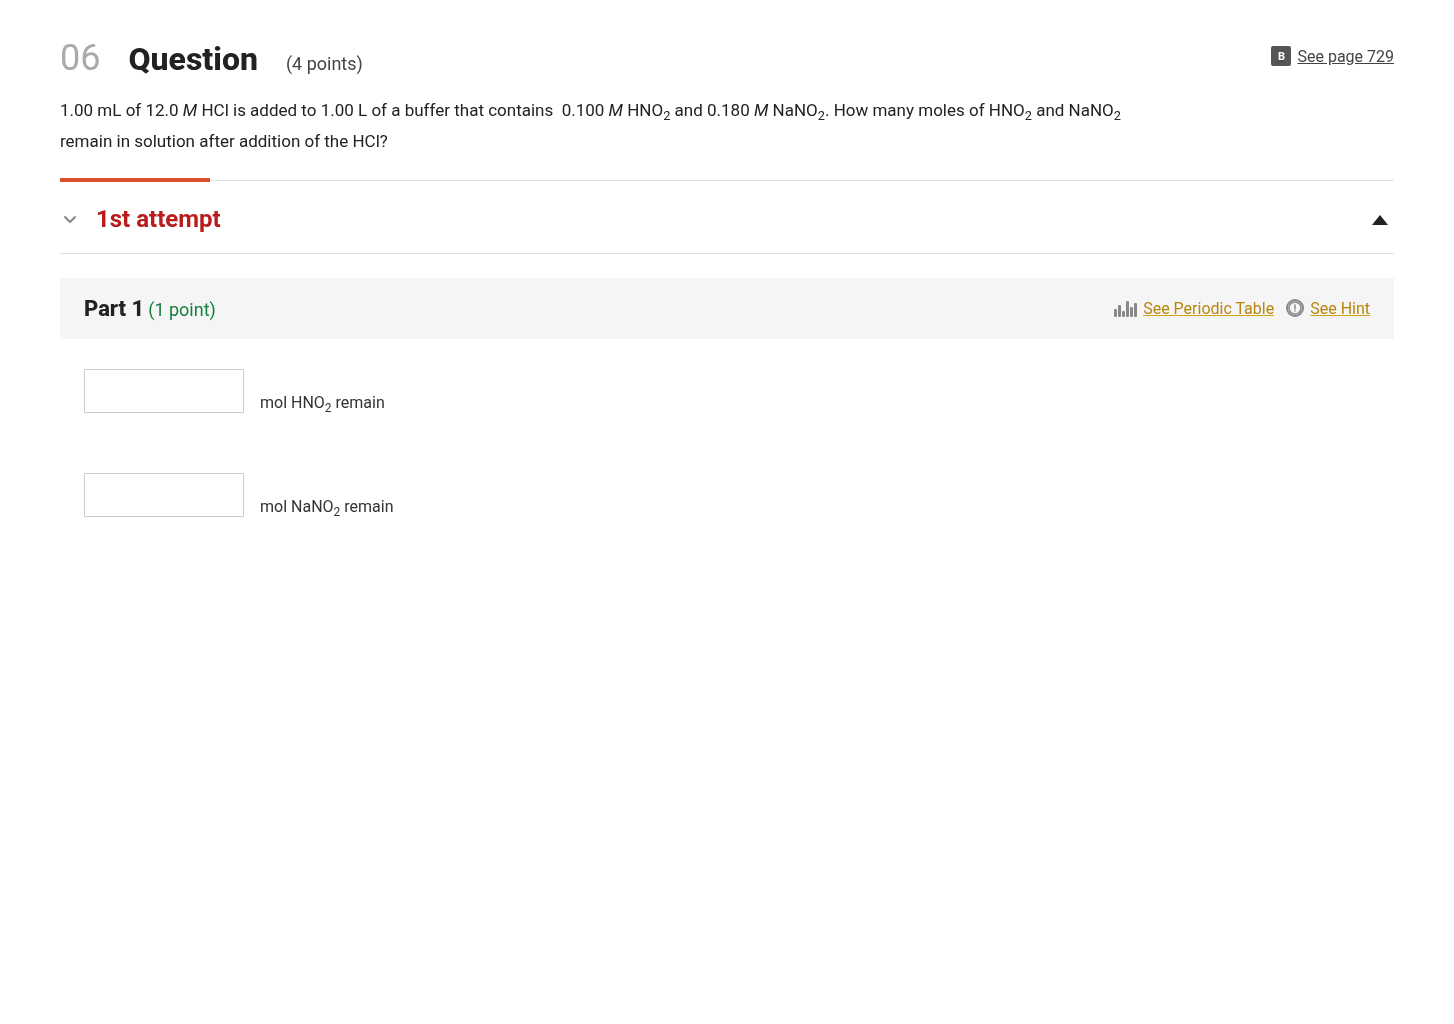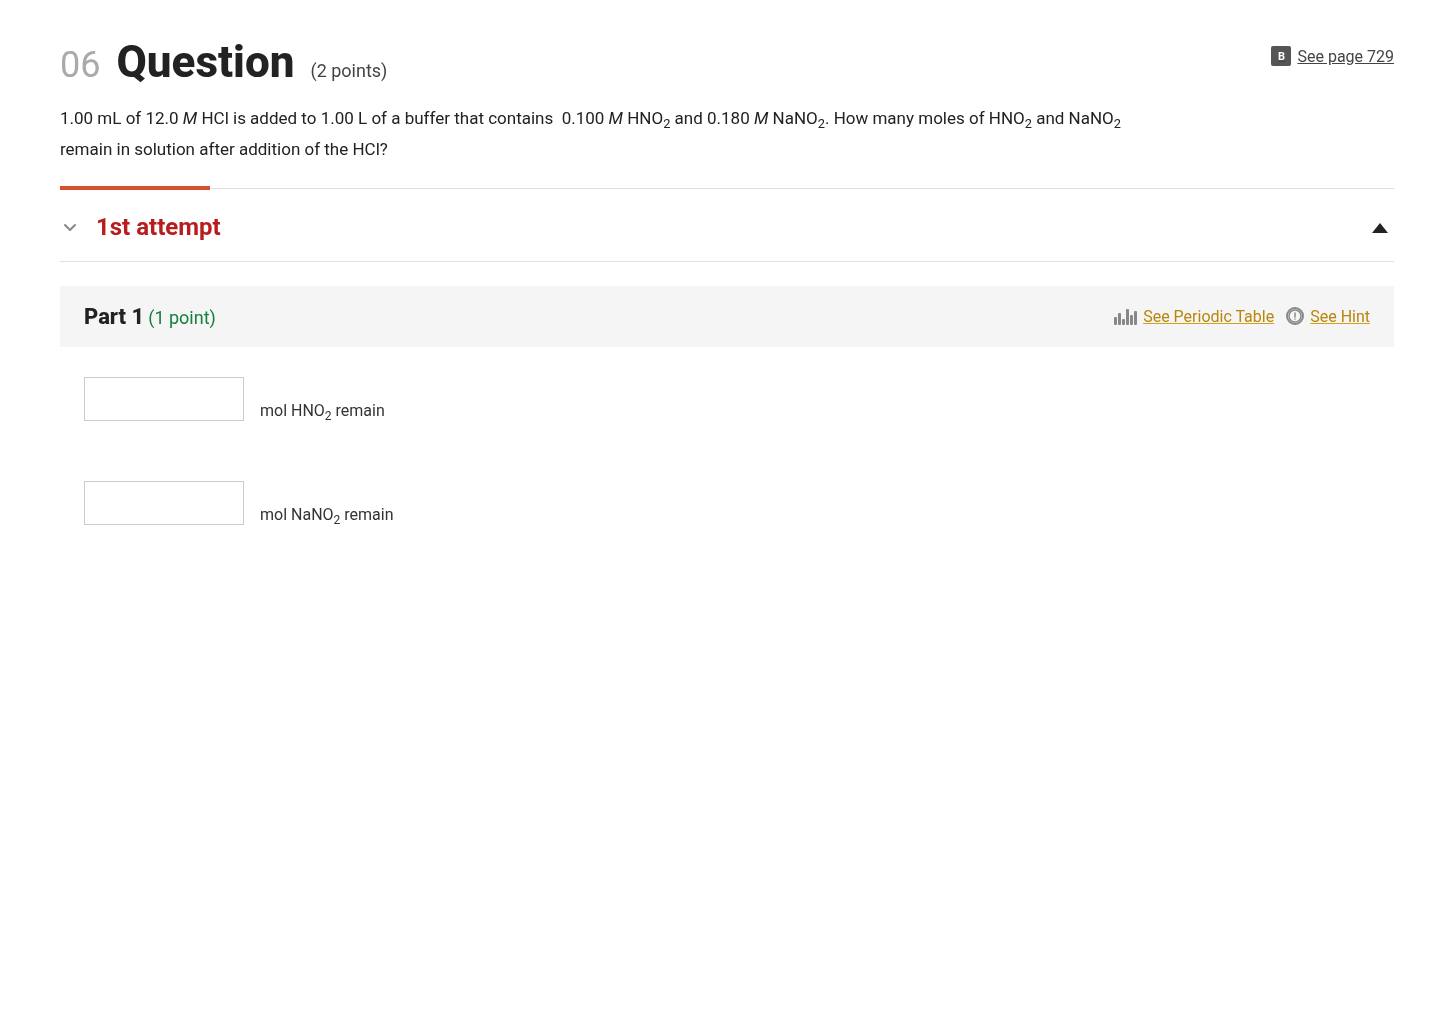--- a/index.html
+++ b/index.html
@@ -26,33 +26,33 @@
     .question-header {
       display: flex;
       align-items: flex-start;
       justify-content: space-between;
       margin-bottom: 20px;
     }
 
     .question-left {
       display: flex;
       align-items: baseline;
-      gap: 16px;
+      gap: 28px;
       justify-content: flex-end;
     }
 
     .question-number {
       font-size: 36px;
       font-weight: 400;
       color: #aaa;
       line-height: 1;
     }
 
     .question-title {
-      font-size: 44px;
+      font-size: 32px;
       font-weight: 800;
       color: #222;
       line-height: 1;
     }
 
     .question-points {
       font-size: 18px;
       font-weight: 400;
       color: #444;
     }
@@ -260,21 +260,21 @@
   </style>
 </head>
 <body>
 
 <div class="page-wrapper">
 
   <div class="question-header">
     <div class="question-left">
       <span class="question-number">06</span>
       <span class="question-title">Question</span>
-      <span class="question-points">(2 points)</span>
+      <span class="question-points">(4 points)</span>
     </div>
     <a class="see-page-link">
       <span class="see-page-icon">B</span>
       <span>See page 729</span>
     </a>
   </div>
 
   <div class="question-body">
     1.00 mL of 12.0 <em>M</em> HCl is added to 1.00 L of a buffer that contains &nbsp;0.100 <em>M</em> HNO<sub>2</sub> and 0.180 <em>M</em> NaNO<sub>2</sub>. How many moles of HNO<sub>2</sub> and NaNO<sub>2</sub> remain in solution after addition of the HCl?
   </div>

